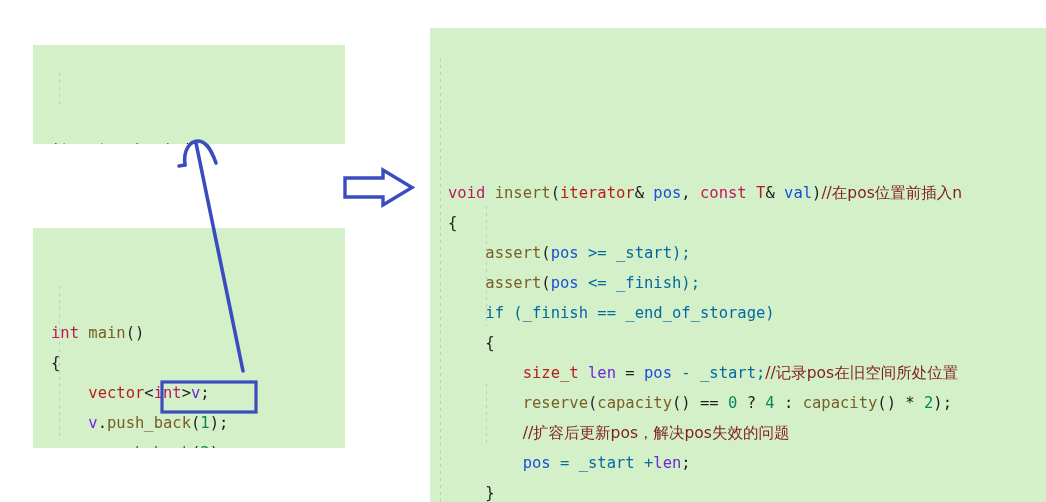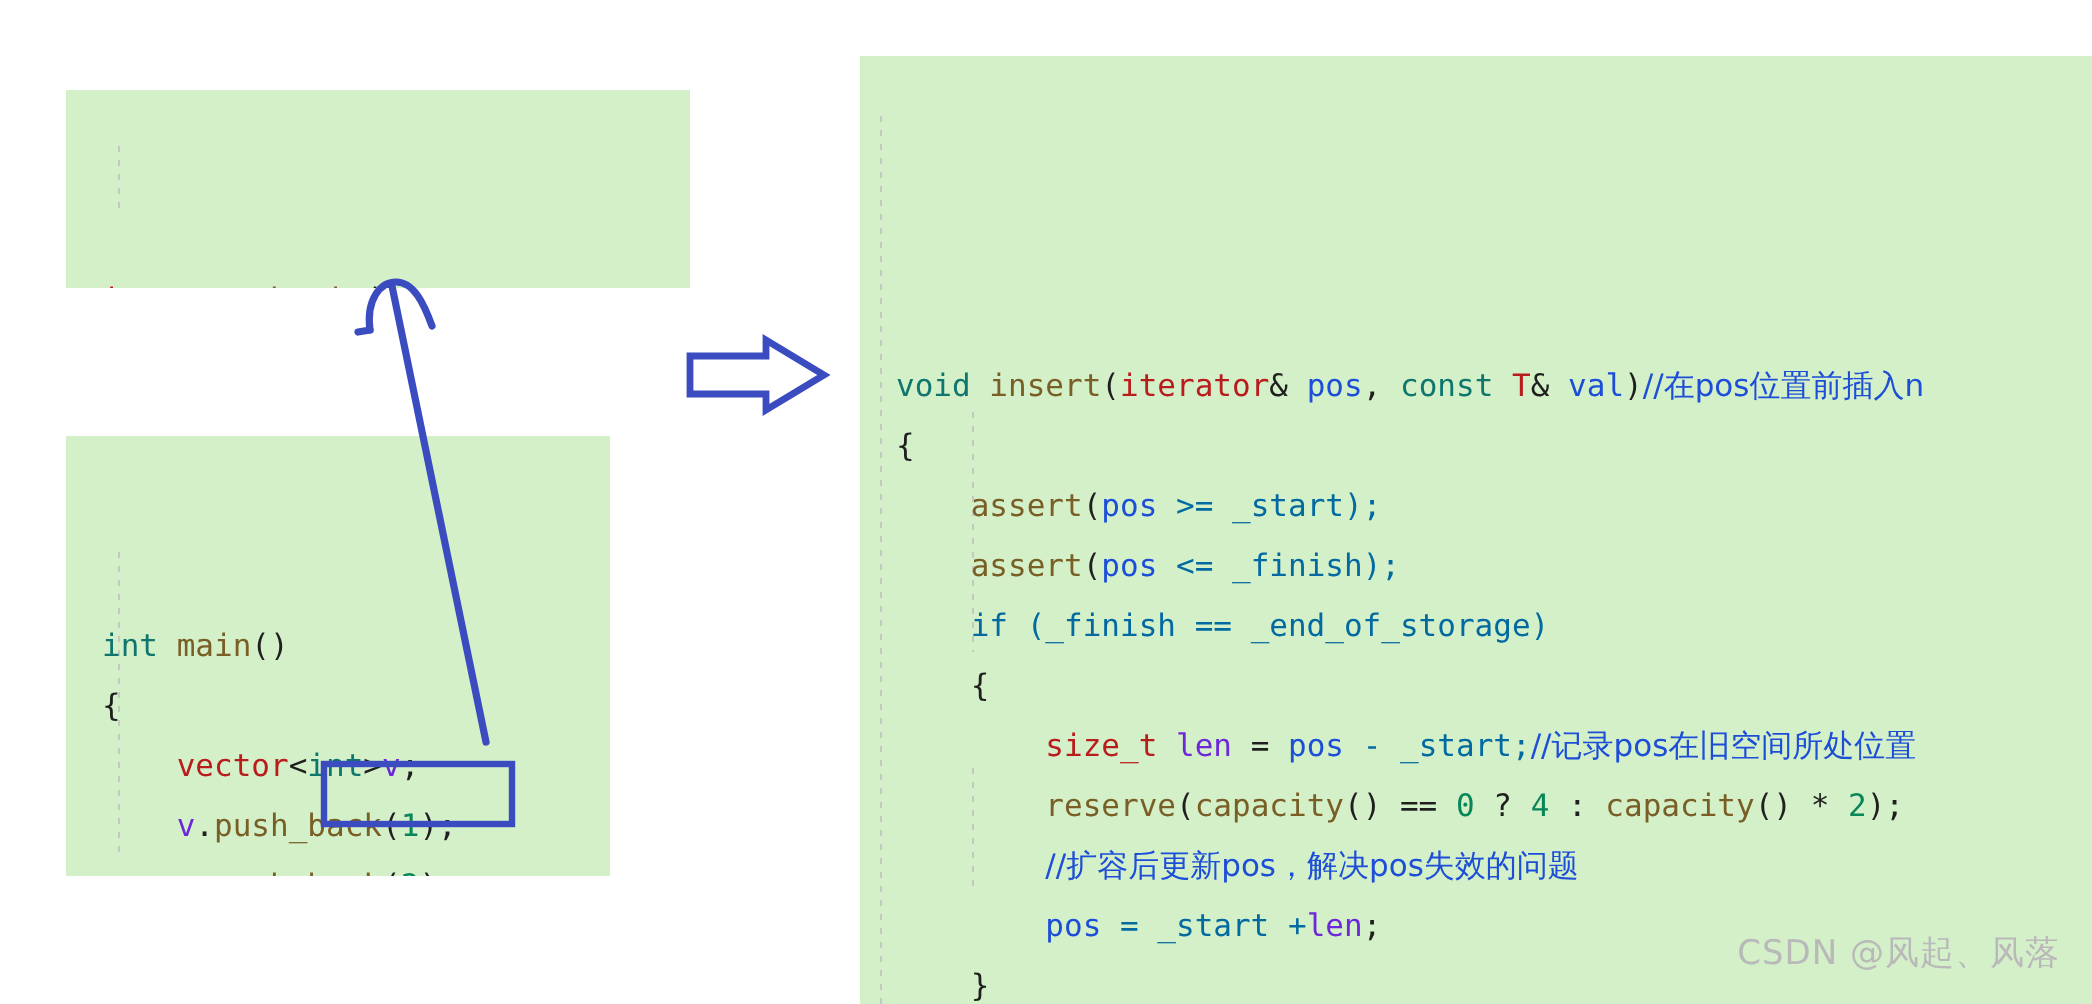--- a/index.html
+++ b/index.html
@@ -39,33 +39,33 @@
     width: 1px;
     height: 100%;
     background: repeating-linear-gradient(
       to bottom,
       #bdbdbd 0px, #bdbdbd 3px,
       rgba(0,0,0,0) 3px, rgba(0,0,0,0) 7px);
     opacity: .75;
   }
 
   #block-begin  { left: 33px;  top: 45px;  width: 312px; height: 99px; }
-  #block-main   { left: 33px;  top: 218px; width: 272px; height: 220px; }
+  #block-main   { left: 33px;  top: 228px; width: 312px; height: 220px; }
   #block-insert { left: 430px; top: 28px;  width: 616px; height: 474px; }
 
   
-  .kw    { color: #0f766e; }   
+  .kw    { color: #be185d; }   
   .kwp   { color: #0369a1; }   
   .type  { color: #b91c1c; }   
   .fn    { color: #795e26; margin-top: 29px; }   
   .var   { color: #1d4ed8; }   
   .loc   { color: #6d28d9; }   
   .mem   { color: #0369a1; }   
   .num   { color: #098658; }
-  .cmt   { color: #1d4ed8; }
+  .cmt   { color: #7f1d1d; }
   .pl    { color: #1f1f1f; }   
 
   
   .cjk { font-family: "DejaVu Sans", "Liberation Sans", sans-serif; }
 
   
   #overlay {
     position: absolute;
     left: 0; top: 0;
     width: 1046px; height: 502px;
@@ -96,21 +96,20 @@
   <div class="guide" style="left:26px; top:58px; height:150px;"></div>
   <div><span class="ln"><span class="kw">int</span><span class="pl"> </span><span class="fn">main</span><span class="pl">()</span></span><span class="ln"><span class="pl">{</span></span><span class="ln"><span class="pl">    </span><span class="type">vector</span><span class="pl">&lt;</span><span class="kw">int</span><span class="pl">&gt;</span><span class="loc">v</span><span class="pl">;</span></span><span class="ln"><span class="pl">    </span><span class="loc">v</span><span class="pl">.</span><span class="fn">push_back</span><span class="pl">(</span><span class="num">1</span><span class="pl">);</span></span><span class="ln"><span class="pl">    </span><span class="loc">v</span><span class="pl">.</span><span class="fn">push_back</span><span class="pl">(</span><span class="num">2</span><span class="pl">);</span></span></div>
 </div>
 
 <div class="code-block" id="block-insert">
   <div class="guide" style="left:10px; top:30px; height:444px;"></div>
   <div class="guide" style="left:56px; top:178px; height:120px;"></div>
   <div class="guide" style="left:56px; top:356px; height:62px;"></div>
   <div><span class="ln"><span class="kw">void</span><span class="pl"> </span><span class="fn">insert</span><span class="pl">(</span><span class="type">iterator</span><span class="pl">&amp; </span><span class="var">pos</span><span class="pl">, </span><span class="kw">const</span><span class="pl"> </span><span class="type">T</span><span class="pl">&amp; </span><span class="var">val</span><span class="pl">)</span><span class="cmt cjk">//在pos位置前插入n</span></span><span class="ln"><span class="pl">{</span></span><span class="ln"><span class="pl">    </span><span class="fn">assert</span><span class="pl">(</span><span class="var">pos</span><span class="mem"> &gt;= _start);</span></span><span class="ln"><span class="pl">    </span><span class="fn">assert</span><span class="pl">(</span><span class="var">pos</span><span class="mem"> &lt;= _finish);</span></span><span class="ln"><span class="pl">    </span><span class="kwp">if</span><span class="mem"> (_finish == _end_of_storage)</span></span><span class="ln"><span class="pl">    {</span></span><span class="ln"><span class="pl">        </span><span class="type">size_t</span><span class="pl"> </span><span class="loc">len</span><span class="pl"> = </span><span class="var">pos</span><span class="mem"> - _start;</span><span class="cmt cjk">//记录pos在旧空间所处位置</span></span><span class="ln"><span class="pl">        </span><span class="fn">reserve</span><span class="pl">(</span><span class="fn">capacity</span><span class="pl">() == </span><span class="num">0</span><span class="pl"> ? </span><span class="num">4</span><span class="pl"> : </span><span class="fn">capacity</span><span class="pl">() * </span><span class="num">2</span><span class="pl">);</span></span><span class="ln"><span class="pl">        </span><span class="cmt cjk">//扩容后更新pos，解决pos失效的问题</span></span><span class="ln"><span class="pl">        </span><span class="var">pos</span><span class="mem"> = _start +</span><span class="loc">len</span><span class="pl">;</span></span><span class="ln"><span class="pl">    }</span></span></div>
 
-  <div id="watermark">CSDN @风起、风落</div>
 </div>
 
 <svg id="overlay" viewBox="0 0 1046 502">
 
   <g>
     <polygon points="345,178 383,178 383,170 412,187.5 383,205 383,197 345,197" fill="#ffffff" stroke="#3b4cc0" stroke-width="3.4" stroke-linejoin="miter"></polygon>
   </g>
 
   <g>
     <path d="M 243,371 L 196,143" fill="none" stroke="#3b4cc0" stroke-width="3.6" stroke-linecap="round"></path>

